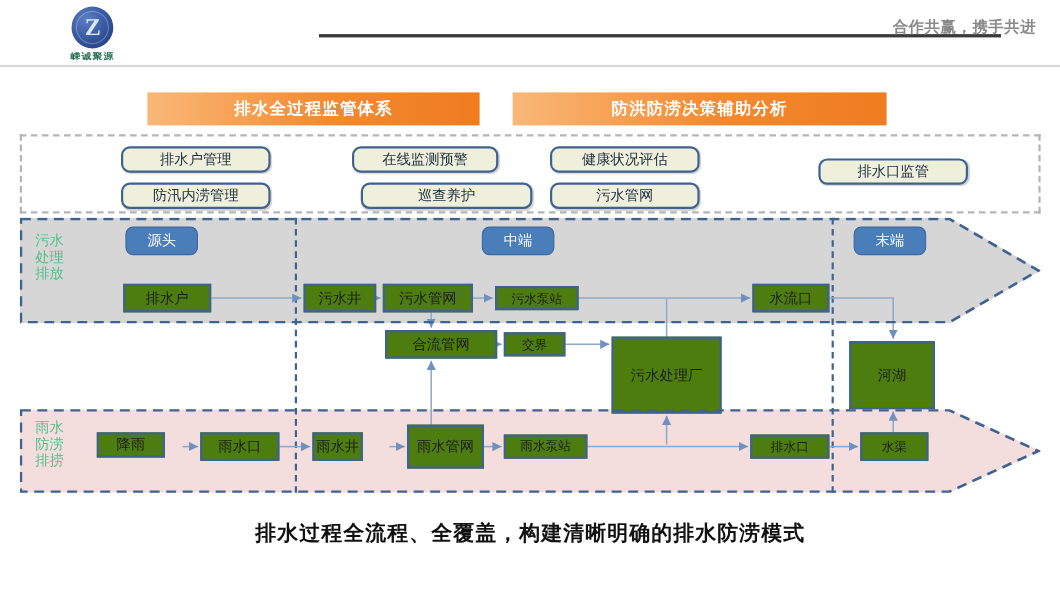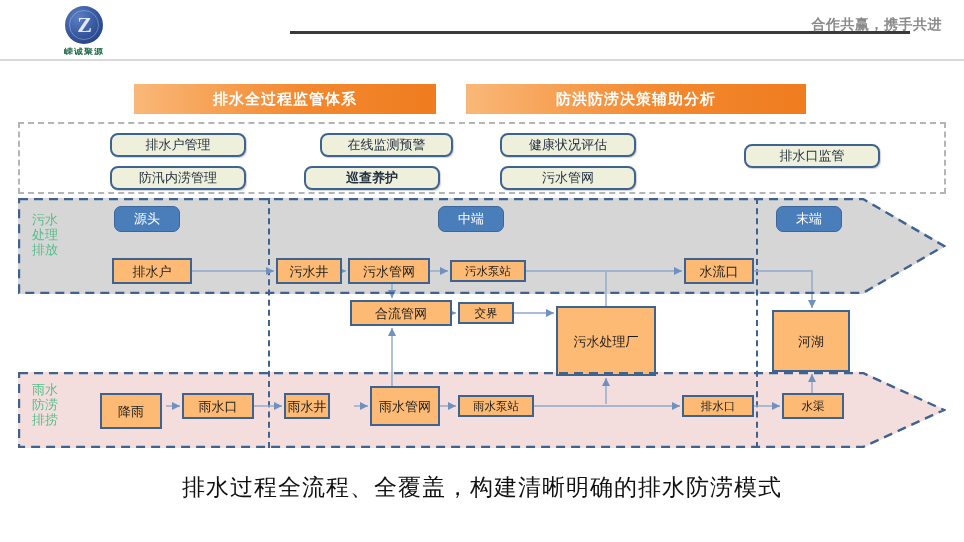--- a/index.html
+++ b/index.html
@@ -105,41 +105,41 @@
   #label-pink { left: 32px; top: 382px; }
 
   
   .col-div {
     position: absolute; border-left: 2px dashed #3f6391; width: 0;
   }
 
   
   .node {
     position: absolute;
-    background: #fdba74; border: 2px solid #3f6391;
+    background: #4d7c0f; border: 2px solid #3f6391;
     display: flex; align-items: center; justify-content: center;
     font-size: 13px; color: #1d1d1d; text-align: center; line-height: 15px;
     font-family: "DejaVu Sans", sans-serif;
   }
   .node.small { font-size: 11.5px; }
   .stage {
     position: absolute; height: 26px;
     background: #4a7ebb; border: 1px solid #3b679d; border-radius: 7px;
     color: #ffffff; font-size: 13px;
     display: flex; align-items: center; justify-content: center;
     font-family: "DejaVu Sans", sans-serif;
   }
 
   
   #wires { position: absolute; left: 0; top: 0; width: 964px; height: 542px; pointer-events: none; }
 
   
   #caption {
     position: absolute; left: 0; top: 472px; width: 964px;
-    text-align: center; font-size: 23px; font-weight: normal; color: #111111;
+    text-align: center; font-size: 19px; font-weight: bold; color: #111111;
     font-family: "DejaVu Sans", sans-serif; letter-spacing: 1px;
   }
 </style>
 </head>
 <body>
 
 <div id="header">
 
   <div id="logo">
     <div id="logo-mark">Z</div>
@@ -153,21 +153,21 @@
 </div>
 
 <div class="banner" id="banner-0">排水全过程监管体系</div>
 <div class="banner" id="banner-1">防洪防涝决策辅助分析</div>
 
 <div id="top-region"></div>
 <div id="fn-layer">
     <div class="fn-box" style="left: 110px; top: 133px; width: 136px;">排水户管理</div>
     <div class="fn-box" style="left: 110px; top: 166px; width: 136px;">防汛内涝管理</div>
     <div class="fn-box" style="left: 320px; top: 133px; width: 133px;">在线监测预警</div>
-    <div class="fn-box" style="left: 304px; top: 166px; width: 136px; font-weight: bold;">巡查养护</div>
+    <div class="fn-box" style="left: 328px; top: 166px; width: 156px;">巡查养护</div>
     <div class="fn-box" style="left: 500px; top: 133px; width: 136px;">健康状况评估</div>
     <div class="fn-box" style="left: 500px; top: 166px; width: 136px;">污水管网</div>
     <div class="fn-box" style="left: 744px; top: 144px; width: 136px;">排水口监管</div>
   </div>
 
 <div class="band" id="band-gray"></div>
 <div class="band" id="band-pink"></div>
 
 <div class="band-label" id="label-gray" style="color: rgb(86, 189, 138);">
     <div>污水</div>
@@ -229,21 +229,21 @@
 <div id="node-layer">
     <div class="node" style="left: 112px; top: 258px; width: 80px; height: 26px;">排水户</div>
     <div class="node" style="left: 276px; top: 258px; width: 66px; height: 26px;">污水井</div>
     <div class="node" style="left: 348px; top: 258px; width: 82px; height: 26px;">污水管网</div>
     <div class="node small" style="left: 450px; top: 260px; width: 76px; height: 22px;">污水泵站</div>
     <div class="node" style="left: 684px; top: 258px; width: 70px; height: 26px;">水流口</div>
     <div class="node" style="left: 350px; top: 300px; width: 102px; height: 26px;">合流管网</div>
     <div class="node small" style="left: 458px; top: 302px; width: 56px; height: 22px;">交界</div>
     <div class="node" style="left: 556px; top: 306px; width: 100px; height: 70px;">污水处理厂</div>
     <div class="node" style="left: 772px; top: 310px; width: 78px; height: 62px;">河湖</div>
-    <div class="node" style="left: 100px; top: 393px; width: 62px; height: 36px;">降雨</div>
+    <div class="node" style="left: 88px; top: 393px; width: 62px; height: 23px;">降雨</div>
     <div class="node" style="left: 182px; top: 393px; width: 72px; height: 26px;">雨水口</div>
     <div class="node" style="left: 284px; top: 393px; width: 46px; height: 26px;">雨水井</div>
     <div class="node" style="left: 370px; top: 386px; width: 70px; height: 40px;">雨水管网</div>
     <div class="node small" style="left: 458px; top: 395px; width: 76px; height: 22px; font-family: Liberation Mono, monospace;">雨水泵站</div>
     <div class="node small" style="left: 682px; top: 395px; width: 72px; height: 22px;">排水口</div>
     <div class="node small" style="left: 782px; top: 393px; width: 62px; height: 26px;">水渠</div>
   </div>
 
 <div id="caption">排水过程全流程、全覆盖，构建清晰明确的排水防涝模式</div>
 

